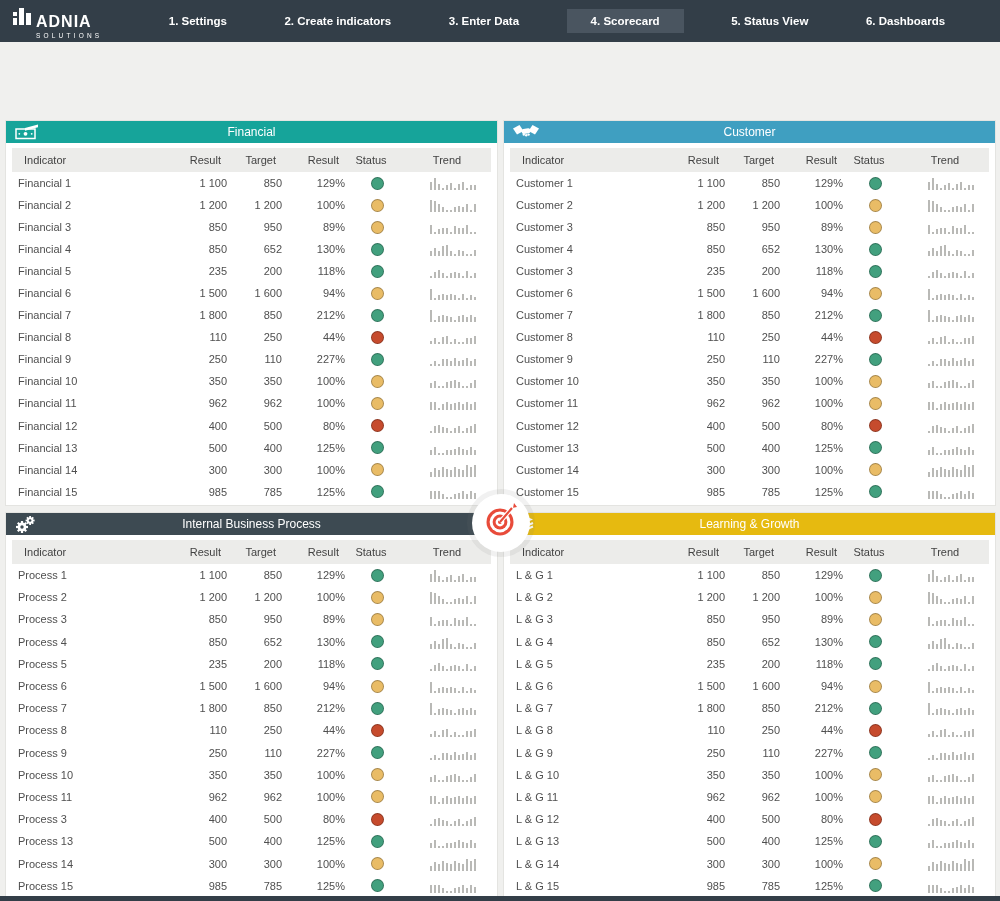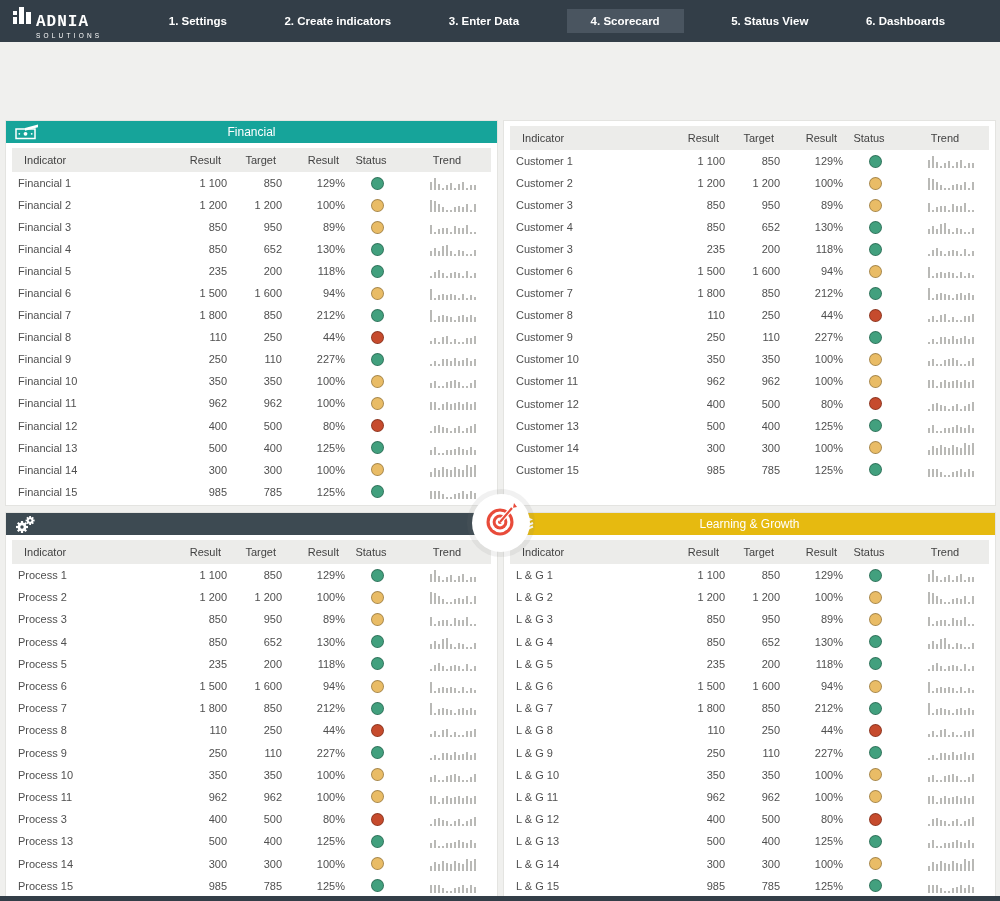--- a/index.html
+++ b/index.html
@@ -5,21 +5,21 @@
   * { margin:0; padding:0; box-sizing:border-box; }
   html,body { width:1000px; height:901px; }
   body {
     position:relative; background:#f0f0ee;
     font-family:"Liberation Sans", sans-serif; overflow:hidden;
   }
   
   .nav { position:absolute; top:0; left:0; width:1000px; height:42px;
          background:#333e48; display:flex; align-items:center; z-index:10; }
   .logo { width:132px; padding-left:12px; display:flex; flex-direction:column; align-items:flex-start; }
-  .logo-top { display:flex; align-items:flex-end; gap:4px;font-family:Liberation Mono, monospace; }
+  .logo-top { display:flex; align-items:flex-end; gap:4px; }
   .logo-name { color:#fff; font-weight:bold; font-size:16px; letter-spacing:1px; line-height:1; }
   .logo-sub { color:#fff; font-size:6.5px; letter-spacing:3.2px; margin:2px 0 0 24px; }
   .nav-items { flex:1; display:flex; justify-content:space-around; align-items:center; padding:0 26px 0 8px; }
   .nav-item { color:#fff; font-size:11.5px; font-weight:bold; padding:6px 10px; cursor:pointer; white-space:nowrap; }
   .nav-item.active { background:#4a5560; padding:6px 24px; }
   
   .page-head { position:absolute; top:42px; left:0; width:1000px; height:78px; }
   .page-title { position:absolute; left:16px; top:26px; font-size:17px; color:#3c3c3c; font-weight:bold; }
   .period-wrap { position:absolute; right:12px; top:30px; display:flex; align-items:center; gap:14px; }
   .period-label { font-size:11px; color:#4c4c4c; }
@@ -482,20 +482,33 @@
             <i style="height: 5px;"></i>
             <i style="height: 8px;"></i>
             <i style="height: 6px;"></i>
           </span>
         </div>
       </div>
     </div>
 </div>
 
 <div class="panel p-cus">
+  <div class="panel-head" style="background: rgb(63, 159, 193);">
+    <span class="picon">
+      <svg width="26" height="17" viewBox="0 0 26 17" fill="#fff">
+        <polygon points="0,5.5 6.5,2 10.5,8 4,11.5"></polygon>
+        <polygon points="26,5.5 19.5,2 15.5,8 22,11.5"></polygon>
+        <rect x="8.6" y="5.6" width="8.8" height="5" rx="2" transform="rotate(-8 13 8)"></rect>
+        <circle cx="10.8" cy="11.6" r="1.2"></circle>
+        <circle cx="13.2" cy="12.3" r="1.2"></circle>
+        <circle cx="15.6" cy="11.6" r="1.2"></circle>
+      </svg>
+    </span>
+    <span class="ptitle">Customer</span>
+  </div>
   <div class="cols">
     <span class="c-ind">Indicator</span>
     <span class="c-res">Result</span>
     <span class="c-tgt">Target</span>
     <span class="c-pct">Result</span>
     <span class="c-sta">Status</span>
     <span class="c-trd">Trend</span>
   </div>
   <div class="t-top">
       <div class="trow">
@@ -889,20 +902,21 @@
           <rect x="14.2" y="1" width="1.8" height="9"></rect>
           <rect x="14.2" y="1" width="1.8" height="9" transform="rotate(45 15.1 5.5)"></rect>
           <rect x="14.2" y="1" width="1.8" height="9" transform="rotate(90 15.1 5.5)"></rect>
           <rect x="14.2" y="1" width="1.8" height="9" transform="rotate(135 15.1 5.5)"></rect>
           <circle cx="15.1" cy="5.5" r="3.2"></circle>
         </g>
         <circle cx="7" cy="12" r="1.7" fill="#3d4a52"></circle>
         <circle cx="15.1" cy="5.5" r="1.3" fill="#3d4a52"></circle>
       </svg>
     </span>
+    <span class="ptitle">Internal Business Process</span>
   </div>
   <div class="cols">
     <span class="c-ind">Indicator</span>
     <span class="c-res">Result</span>
     <span class="c-tgt">Target</span>
     <span class="c-pct">Result</span>
     <span class="c-sta">Status</span>
     <span class="c-trd">Trend</span>
   </div>
   <div class="t-bot">

